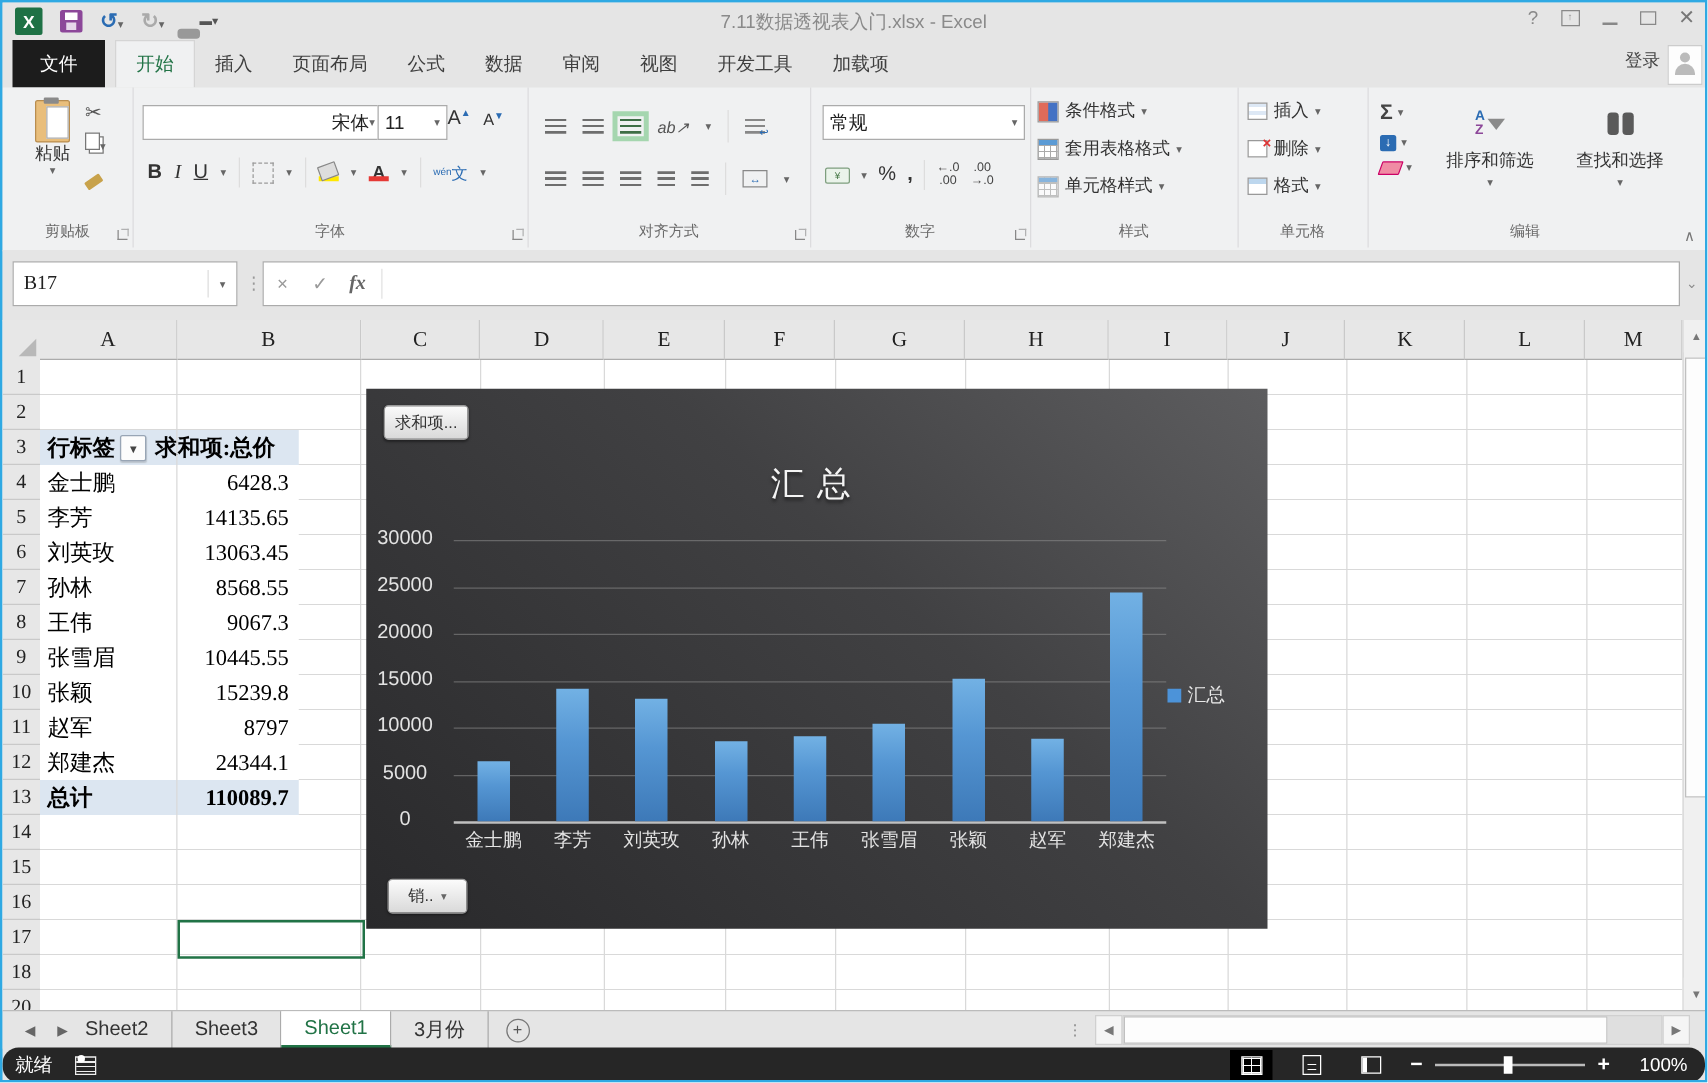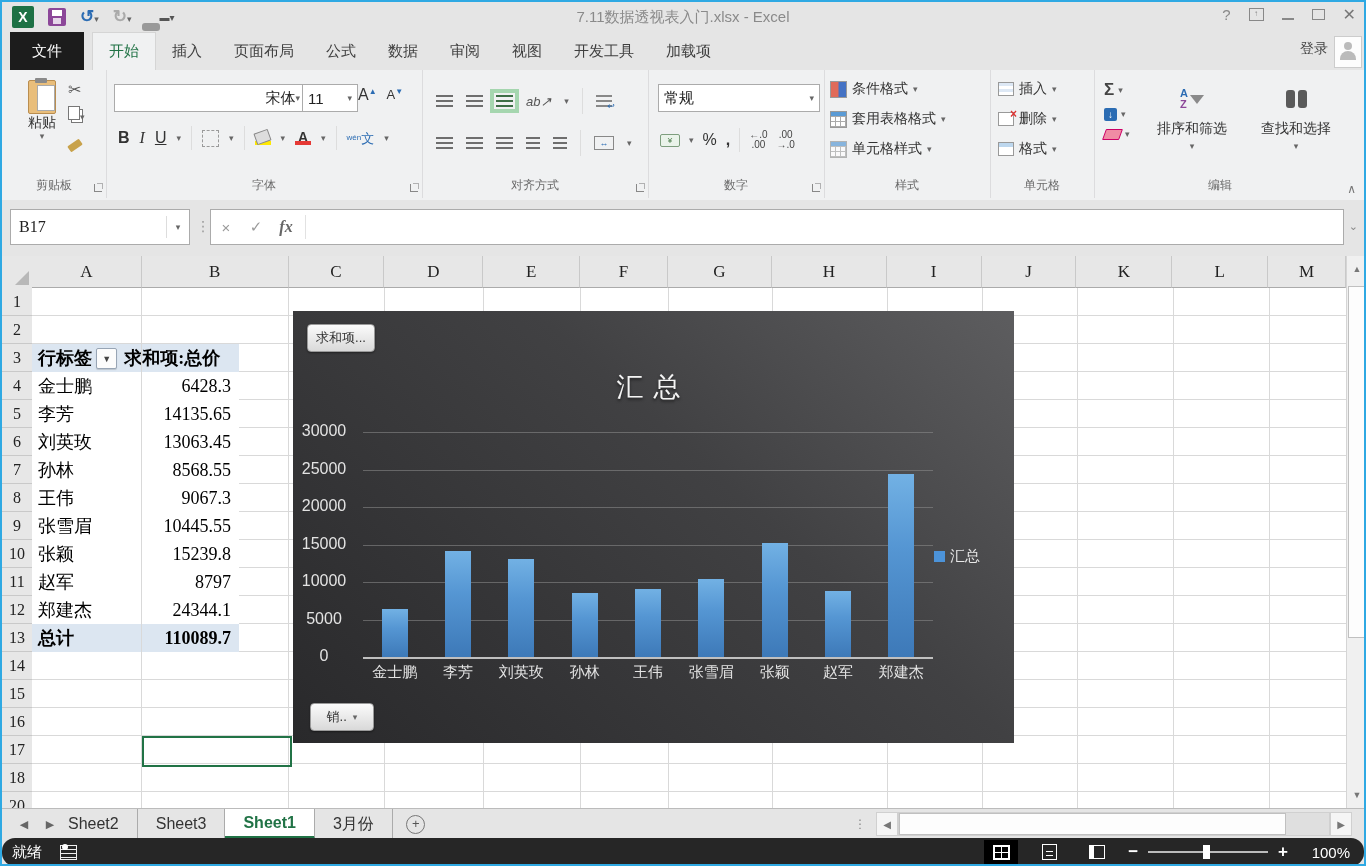--- a/index.html
+++ b/index.html
@@ -139,21 +139,21 @@
   #legend .sw{width:11px;height:11px;background:#4C93D9;}
   
   #vscroll{left:1344px;top:254px;width:20px;height:552px;background:#F0F0F0;border-left:1px solid #D5D5D5;}
   .sbtn{position:absolute;left:0;right:0;height:26px;display:flex;align-items:center;justify-content:center;color:#777;font-size:9px;background:#F0F0F0;}
   #vthumb{position:absolute;left:1px;right:1px;top:30px;height:350px;background:#FDFDFD;border:1px solid #C0C0C0;}
   
   #sheetbar{left:0;top:806px;width:100%;height:30px;background:#E5E5E5;border-top:1px solid #BBB;display:flex;align-items:stretch;}
   .nav{width:28px;display:flex;align-items:center;justify-content:center;color:#666;font-size:11px;}
   #sheet-tabs{display:flex;align-items:stretch;margin-left:48px;}
   .stab{padding:0 18px;display:flex;align-items:center;font-size:16px;color:#333;border-right:1px solid #ABABAB;}
-  .stab.active{background:#FFF;color:#217346;font-weight:bold;border-bottom:3px solid #217346;border-right:1px solid #ABABAB;}
+  .stab.active{background:#FFF;color:#217346;font-weight:normal;border-bottom:3px solid #217346;border-right:1px solid #ABABAB;}
   #addsheet{width:46px;display:flex;align-items:center;justify-content:center;}
   #addsheet i{width:17px;height:17px;border:1px solid #777;border-radius:50%;color:#555;font-size:13px;line-height:16px;text-align:center;font-style:normal;}
   #hscroll{position:absolute;right:12px;top:3px;height:24px;display:flex;align-items:center;}
   #hdots{color:#888;font-size:12px;margin-right:10px;}
   .harr{width:20px;height:22px;display:flex;align-items:center;justify-content:center;color:#777;font-size:10px;background:#F5F5F5;border:1px solid #D0D0D0;}
   #htrack{width:430px;height:22px;background:#DFDFDF;border:1px solid #D0D0D0;position:relative;}
   #hthumb{position:absolute;left:0;top:0;height:20px;width:385px;background:#FDFDFD;border:1px solid #C0C0C0;}
   
   #statusbar{left:0;top:836px;width:100%;height:28px;background:#262626;display:flex;align-items:center;color:#FFF;font-size:15px;border-radius:13px;}
   #ready{margin-left:10px;}

